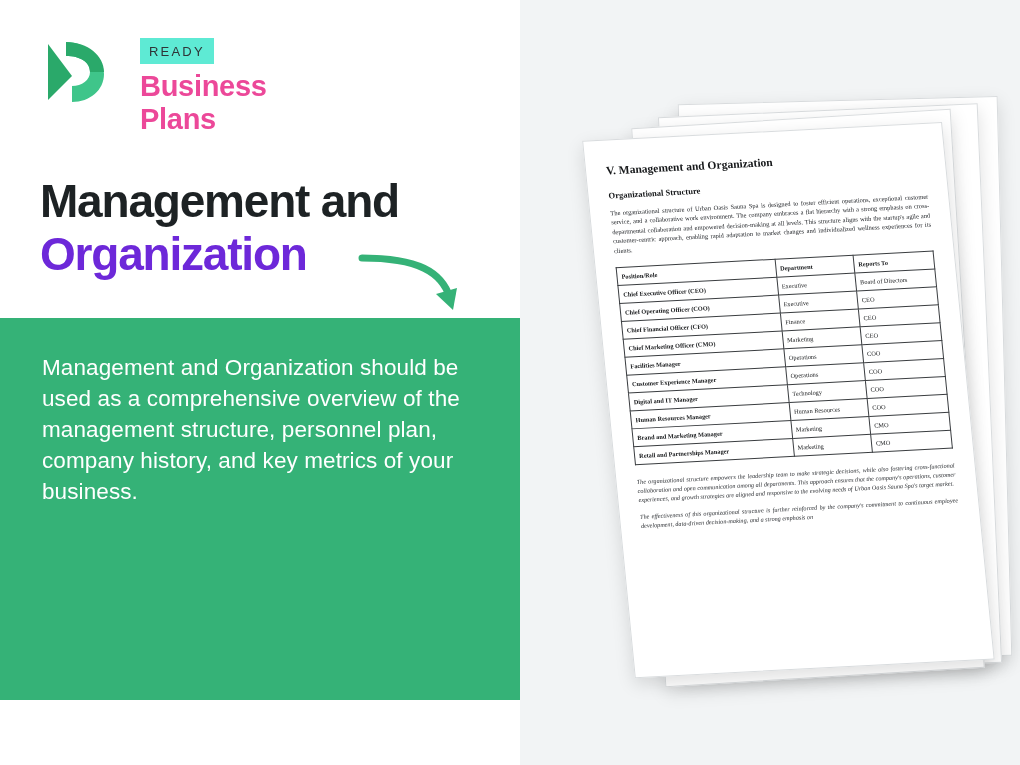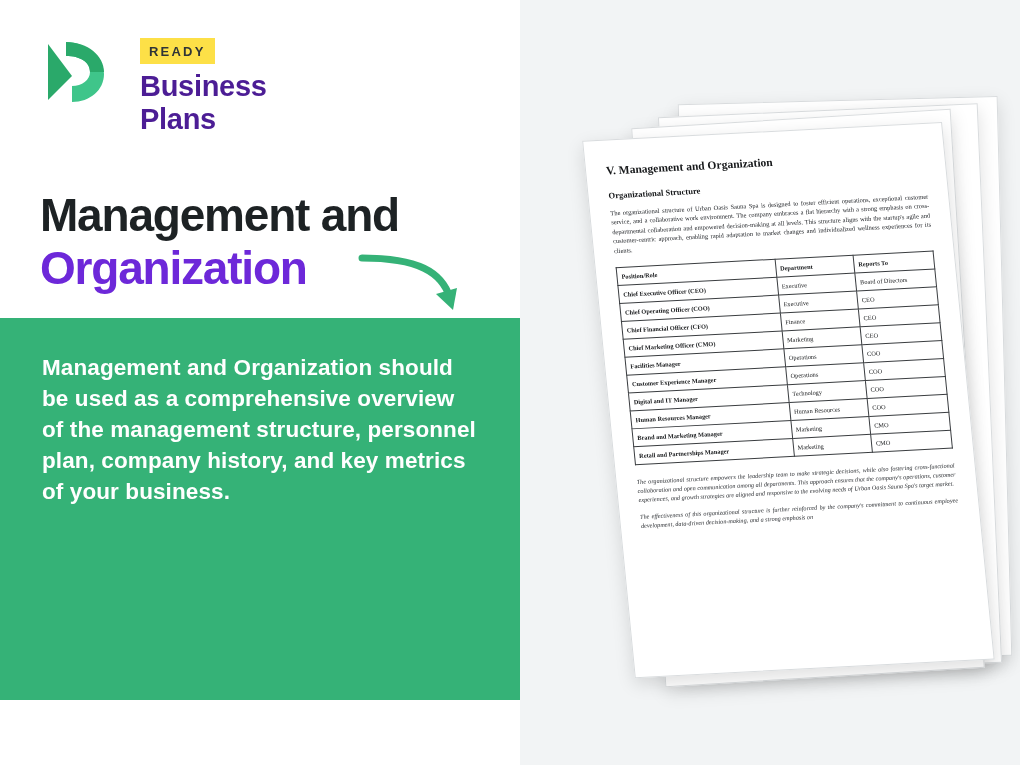--- a/index.html
+++ b/index.html
@@ -30,67 +30,66 @@
     left: 0; top: 318px;
     width: 520px; height: 382px;
     background: #35b277;
   }
   .green-text {
     position: absolute;
     left: 42px; top: 352px;
     width: 440px;
     color: #ffffff;
     font-size: 22.5px;
-    font-weight: bold;
+    font-weight: normal;
     line-height: 31px;
     letter-spacing: 0.1px;
   }
 
   
   .logo {
     position: absolute;
     left: 42px; top: 36px;
     width: 300px; height: 75px;
   }
   .logo-mark {
     position: absolute;
     left: 0; top: 0;
     width: 72px; height: 72px;
   }
   .logo-text { position: absolute; left: 98px; top: 2px; }
   .logo-ready {
     display: inline-block;
-    background: #fde047;
+    background: #5eead4;
     color: #2f3437;
     font-size: 13px;
-    font-weight: bold;
+    font-weight: normal;
     letter-spacing: 2.2px;
     padding: 6px 9px 5px 9px;
   }
   .logo-bp {
     margin-top: 6px;
     font-size: 29px;
     font-weight: bold;
-    color: #4c1d95;
+    color: #ec4899;
     letter-spacing: -0.3px;
   }
 
   
   .headline {
     position: absolute;
     left: 40px; top: 175px;
     width: 470px;
   }
   .headline .l1 {
     font-size: 46px;
     font-weight: bold;
     color: #1d2224;
     letter-spacing: -1.2px;
     line-height: 52px;
-    margin-top: 14px;
   }
   .headline .l2 {
     font-size: 46px;
     font-weight: bold;
     color: #6d28d9;
     letter-spacing: -1.2px;
     line-height: 54px;
   }
 
   

